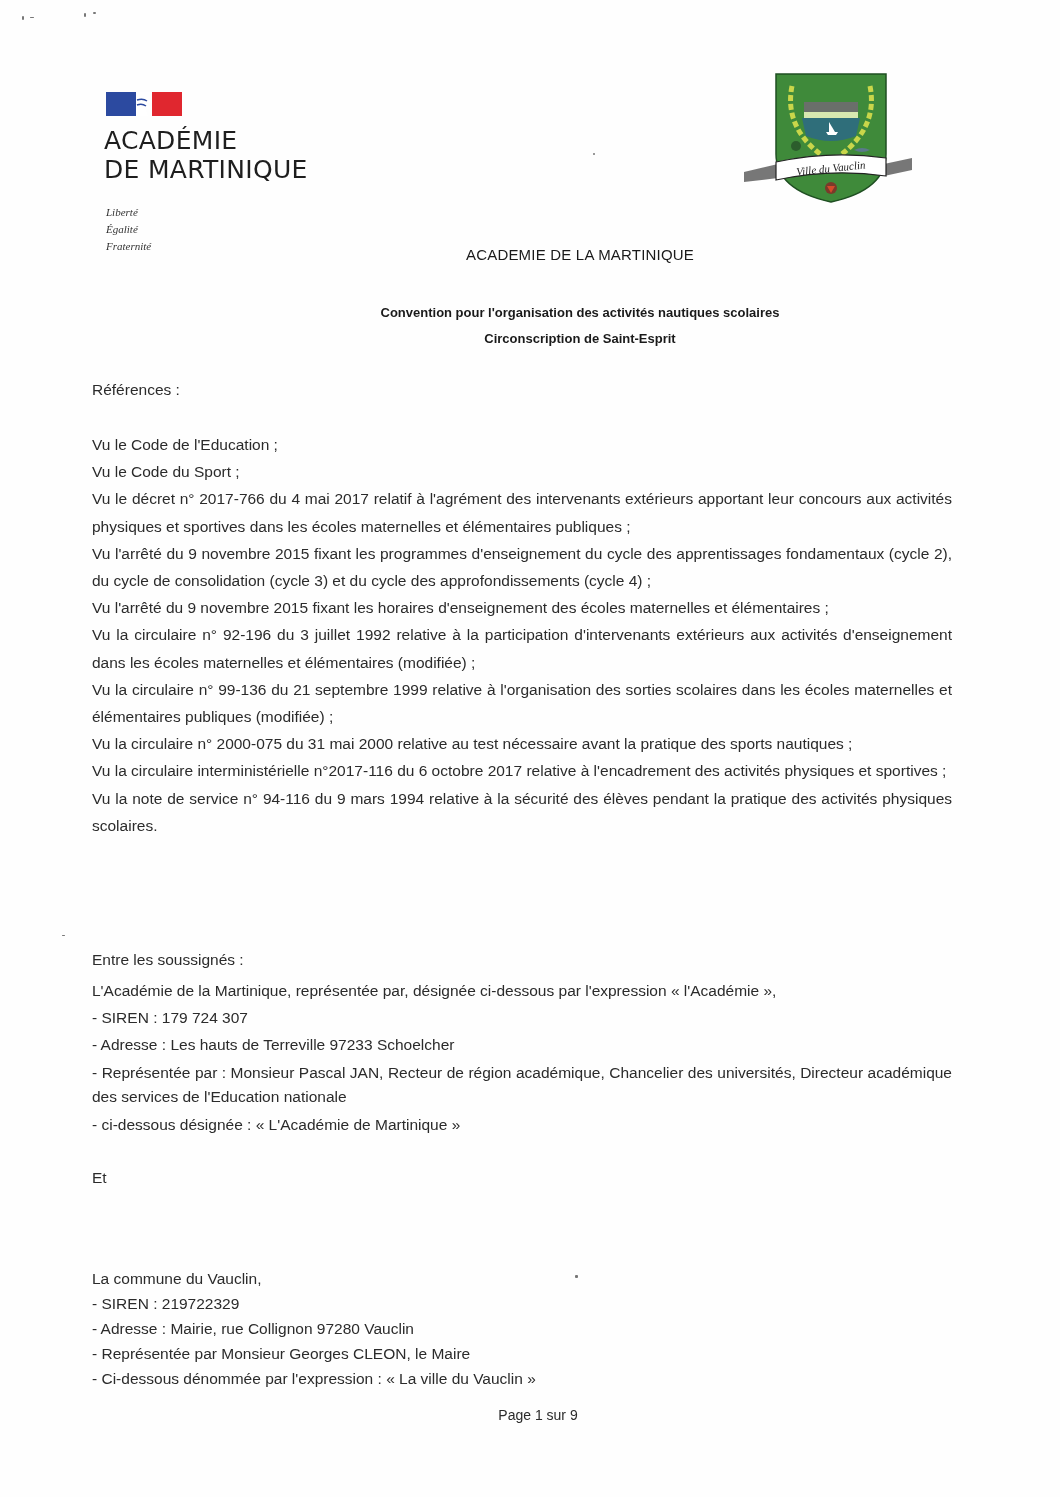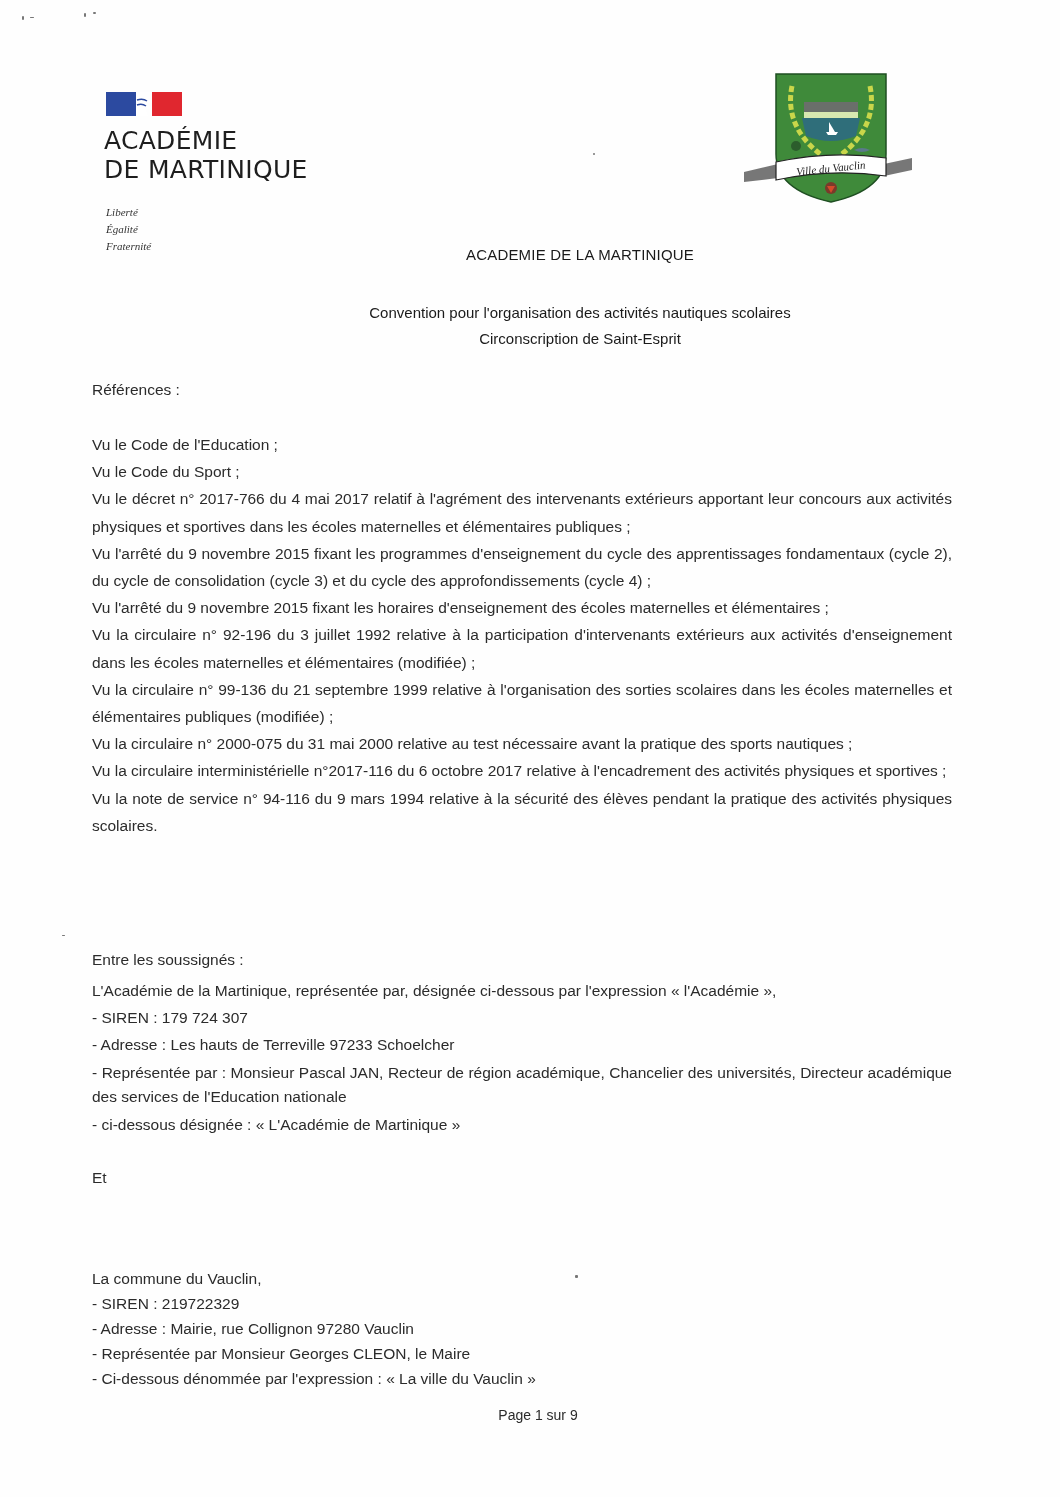--- a/index.html
+++ b/index.html
@@ -29,21 +29,21 @@
     .crest { position: absolute; left: 740px; top: 66px; width: 176px; height: 140px; }
 
     
     .title-main {
       position: absolute; left: 0; width: 1060px; top: 246px; text-align: center;
       font-size: 15px; color: #1a1a1a; letter-spacing: 0.2px;
       padding-left: 100px; box-sizing: border-box;
     }
     .title-sub {
       position: absolute; left: 0; width: 1060px; top: 300px; text-align: center;
-      font-size: 15px; font-weight: normal; line-height: 26px; color: #1a1a1a;
+      font-size: 13px; font-weight: bold; line-height: 26px; color: #1a1a1a;
       padding-left: 100px; box-sizing: border-box;
     }
 
     .body-text { position: absolute; left: 92px; width: 860px; font-size: 15.5px; color: #2b2b2b; }
     .line { line-height: 27.2px; }
     .just { text-align: justify; text-align-last: left; }
     .refs-label { top: 376px; }
     .refs { top: 431px; }
     .parties-label { top: 946px; }
     .party1 { top: 977px; }

